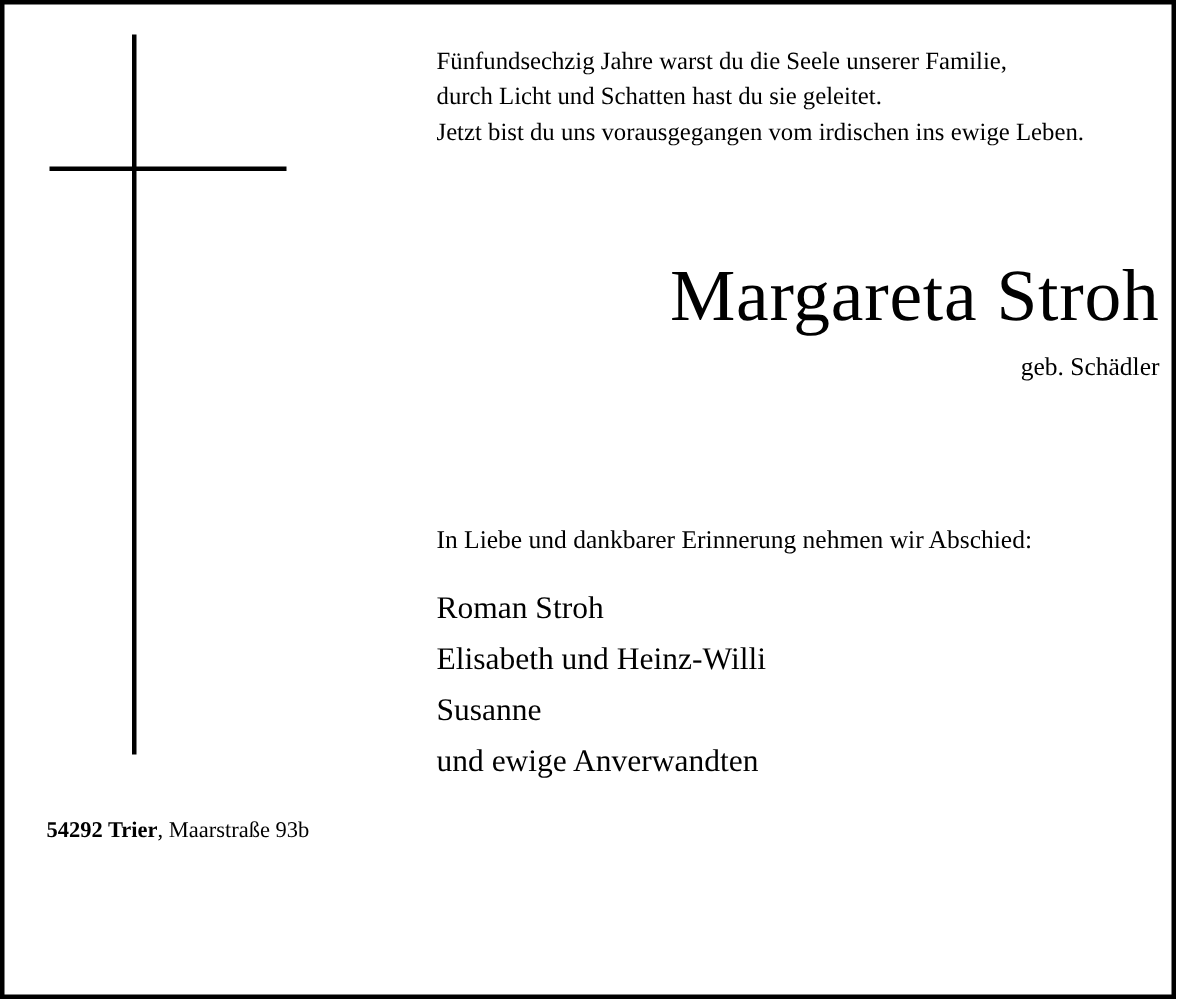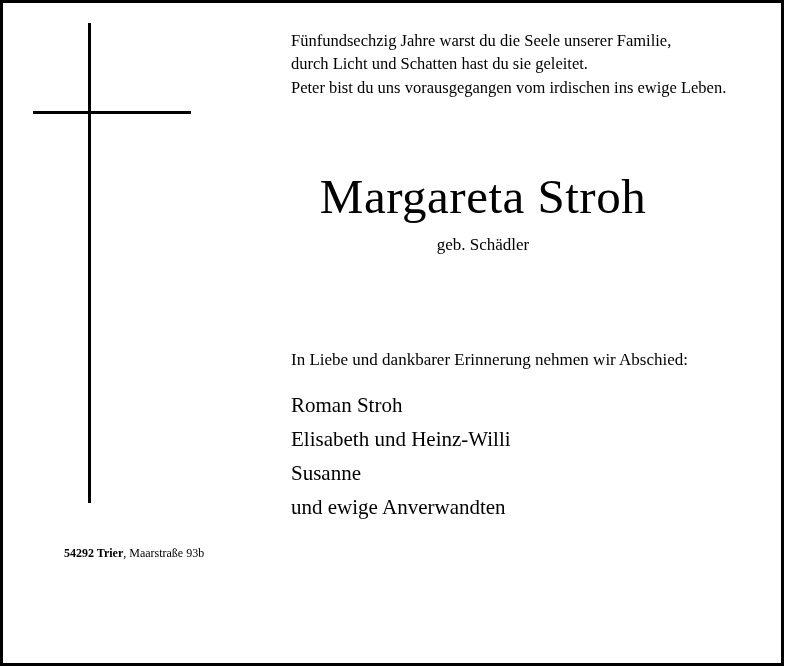--- a/index.html
+++ b/index.html
@@ -58,21 +58,21 @@
   }
   .verse div {
     white-space: nowrap;
   }
 
   .name-block {
     position: absolute;
     left: 190px;
     top: 168px;
     width: 580px;
-    text-align: center;
+    text-align: right;
   }
   .name {
     font-size: 49px;
     line-height: 1.05;
     letter-spacing: 0.5px;
     font-weight: normal;
     margin: 0;
   }
   .maiden {
     font-size: 17px;
@@ -104,22 +104,21 @@
     line-height: 1.62;
   }
   .survivors div {
     white-space: nowrap;
   }
 
   .address {
     position: absolute;
     left: 28px;
     top: 543px;
-    font-size: 12px;
-    margin-left: 33px;
+    font-size: 15px;
   }
   .address .city {
     font-weight: bold;
   }
 
   .service {
     position: absolute;
     left: 28px;
     top: 592px;
     width: 750px;
@@ -136,21 +135,21 @@
 <div id="obituary">
 
   <div class="cross">
     <div class="vbar"></div>
     <div class="hbar"></div>
   </div>
 
   <div class="verse">
     <div>Fünfundsechzig Jahre warst du die Seele unserer Familie,</div>
     <div>durch Licht und Schatten hast du sie geleitet.</div>
-    <div>Peter bist du uns vorausgegangen vom irdischen ins ewige Leben.</div>
+    <div>Jetzt bist du uns vorausgegangen vom irdischen ins ewige Leben.</div>
   </div>
 
   <div class="name-block">
     <h1 class="name">Margareta Stroh</h1>
     <div class="maiden">geb. Schädler</div>
   </div>
 
   <div class="farewell">In Liebe und dankbarer Erinnerung nehmen wir Abschied:</div>
 
   <div class="survivors">

